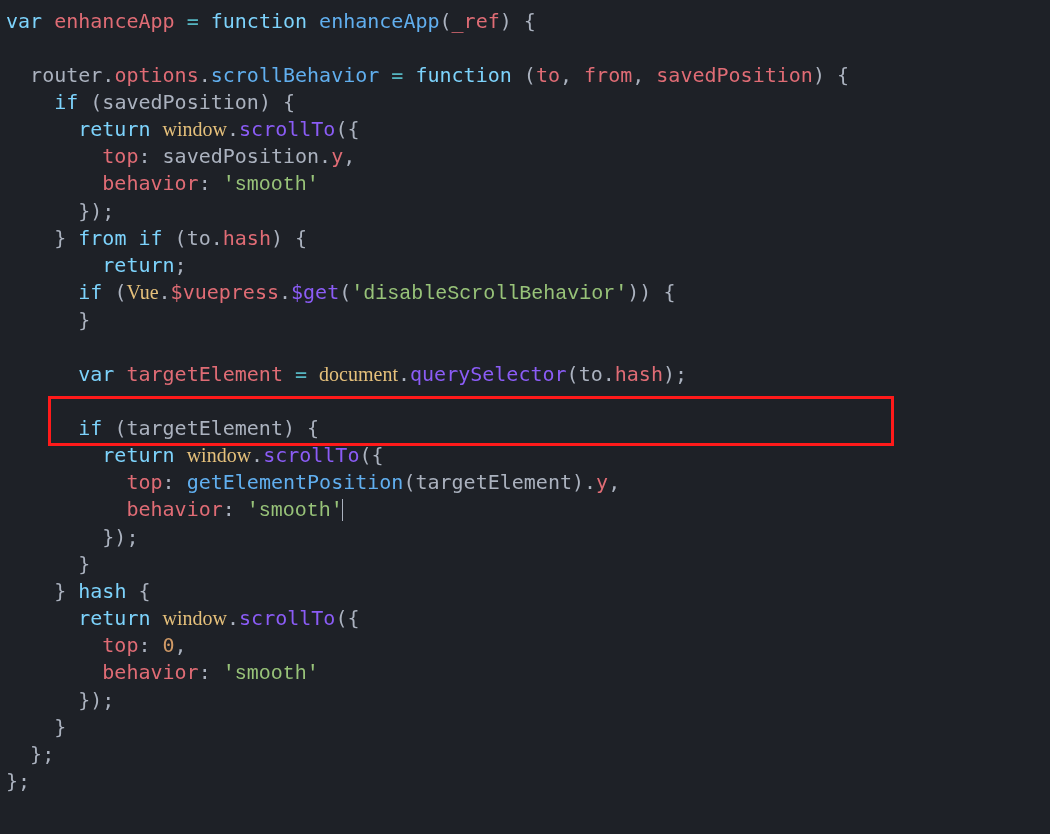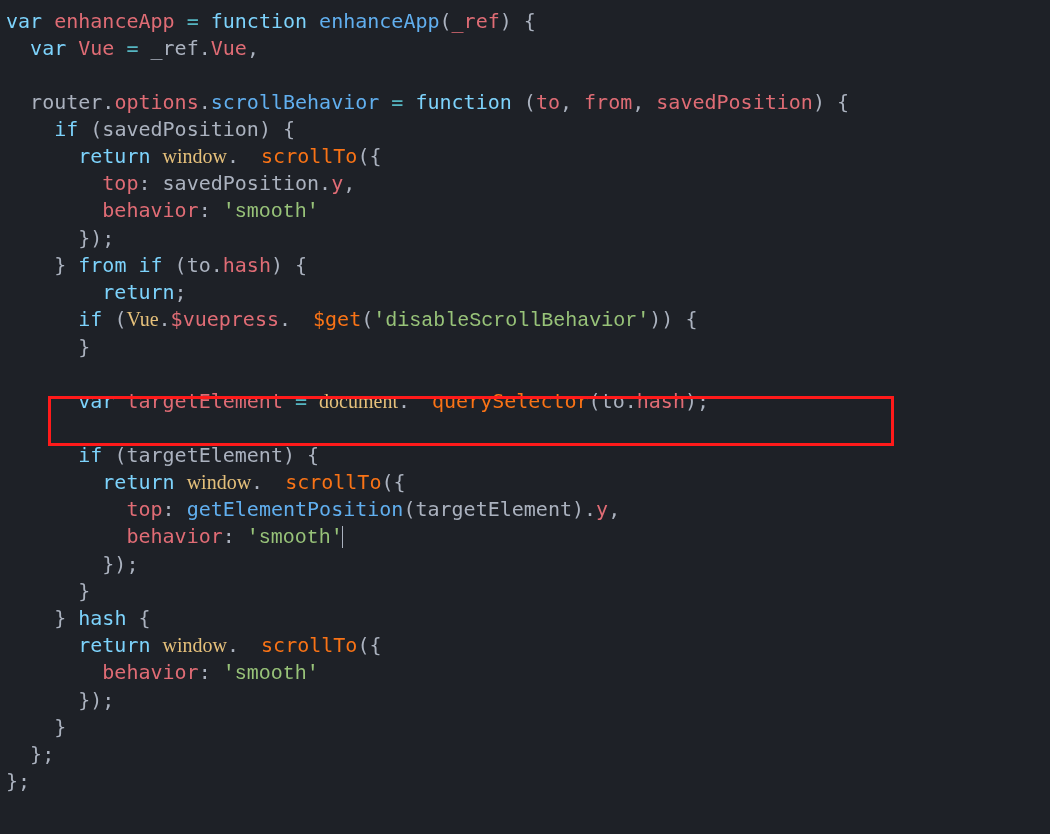--- a/index.html
+++ b/index.html
@@ -15,21 +15,21 @@
     overflow: hidden;
   }
   .code-line {
     white-space: pre;
     position: relative;
   }
   .kw { color: #7dd3fc; }      
   .def { color: #61afef; }     
   .prop { color: #abb2bf; }    
   .obj { color: #e5c07b; font-family: Liberation Serif, serif; }     
-  .method { color: #f97316; margin-left: 22px; }  
+  .method { color: #8b5cf6; }  
   .attr { color: #e06c75; }    
   .param { color: #e06c75; }   
   .str { color: #98c379; font-family: Liberation Mono, monospace; }     
   .num { color: #d19a66; }     
   .punct { color: #abb2bf; }   
   .op { color: #56b6c2; }      
   .id { color: #e06c75; }      
 
   .highlight-box {
     border: 3px solid #ff1a1a;
@@ -47,21 +47,20 @@
     background: #abb2bf;
     vertical-align: text-bottom;
     margin-left: -1px;
   }
 </style>
 </head>
 <body>
 
 <div id="code-container">
     <div class="code-line"><span class="kw">var </span><span class="id">enhanceApp</span><span class="punct"> </span><span class="op">=</span><span class="punct"> </span><span class="kw">function </span><span class="def">enhanceApp</span><span class="punct">(</span><span class="param">_ref</span><span class="punct">) {</span></div>
-    <div class="code-line">  <span class="kw">var </span><span class="id">Vue</span><span class="punct"> </span><span class="op">=</span><span class="punct"> </span><span class="prop">_ref</span><span class="punct">.</span><span class="attr">Vue</span><span class="punct">,</span></div>
     <div class="code-line"> </div>
     <div class="code-line">  <span class="prop">router</span><span class="punct">.</span><span class="attr">options</span><span class="punct">.</span><span class="def">scrollBehavior</span><span class="punct"> </span><span class="op">=</span><span class="punct"> </span><span class="kw">function </span><span class="punct">(</span><span class="param">to</span><span class="punct">, </span><span class="param">from</span><span class="punct">, </span><span class="param">savedPosition</span><span class="punct">) {</span></div>
     <div class="code-line">    <span class="kw">if </span><span class="punct">(</span><span class="prop">savedPosition</span><span class="punct">) {</span></div>
     <div class="code-line">      <span class="kw">return </span><span class="obj">window</span><span class="punct">.</span><span class="method">scrollTo</span><span class="punct">({</span></div>
     <div class="code-line">        <span class="attr">top</span><span class="punct">: </span><span class="prop">savedPosition</span><span class="punct">.</span><span class="attr">y</span><span class="punct">,</span></div>
     <div class="code-line">        <span class="attr">behavior</span><span class="punct">: </span><span class="str">'smooth'</span></div>
     <div class="code-line">      <span class="punct">});</span></div>
     <div class="code-line">    <span class="punct">} </span><span class="kw">from if </span><span class="punct">(</span><span class="prop">to</span><span class="punct">.</span><span class="attr">hash</span><span class="punct">) {</span></div>
     <div class="code-line">        <span class="kw">return</span><span class="punct">;</span></div>
     <div class="code-line">      <span class="kw">if </span><span class="punct">(</span><span class="obj">Vue</span><span class="punct">.</span><span class="attr">$vuepress</span><span class="punct">.</span><span class="method">$get</span><span class="punct">(</span><span class="str">'disableScrollBehavior'</span><span class="punct">)) {</span></div>
@@ -70,19 +69,20 @@
     <div class="code-line">      <span class="kw">var </span><span class="id">targetElement</span><span class="punct"> </span><span class="op">=</span><span class="punct"> </span><span class="obj">document</span><span class="punct">.</span><span class="method">querySelector</span><span class="punct">(</span><span class="prop">to</span><span class="punct">.</span><span class="attr">hash</span><span class="punct">);</span></div>
     <div class="code-line"> </div>
     <div class="code-line">      <span class="kw">if </span><span class="punct">(</span><span class="prop">targetElement</span><span class="punct">) {</span></div>
     <div class="code-line">        <span class="kw">return </span><span class="obj">window</span><span class="punct">.</span><span class="method">scrollTo</span><span class="punct">({</span></div>
     <div class="code-line">          <span class="attr">top</span><span class="punct">: </span><span class="def">getElementPosition</span><span class="punct">(</span><span class="prop">targetElement</span><span class="punct">).</span><span class="attr">y</span><span class="punct">,</span></div>
     <div class="code-line">          <span class="attr">behavior</span><span class="punct">: </span><span class="str">'smooth'</span><span class="cursor"></span></div>
     <div class="code-line">        <span class="punct">});</span></div>
     <div class="code-line">      <span class="punct">}</span></div>
     <div class="code-line">    <span class="punct">} </span><span class="kw">hash </span><span class="punct">{</span></div>
     <div class="code-line">      <span class="kw">return </span><span class="obj">window</span><span class="punct">.</span><span class="method">scrollTo</span><span class="punct">({</span></div>
+    <div class="code-line">        <span class="attr">top</span><span class="punct">: </span><span class="num">0</span><span class="punct">,</span></div>
     <div class="code-line">        <span class="attr">behavior</span><span class="punct">: </span><span class="str">'smooth'</span></div>
     <div class="code-line">      <span class="punct">});</span></div>
     <div class="code-line">    <span class="punct">}</span></div>
     <div class="code-line">  <span class="punct">};</span></div>
     <div class="code-line"><span class="punct">};</span></div>
   </div>
 <div class="highlight-box"></div>
 
 </body></html>

